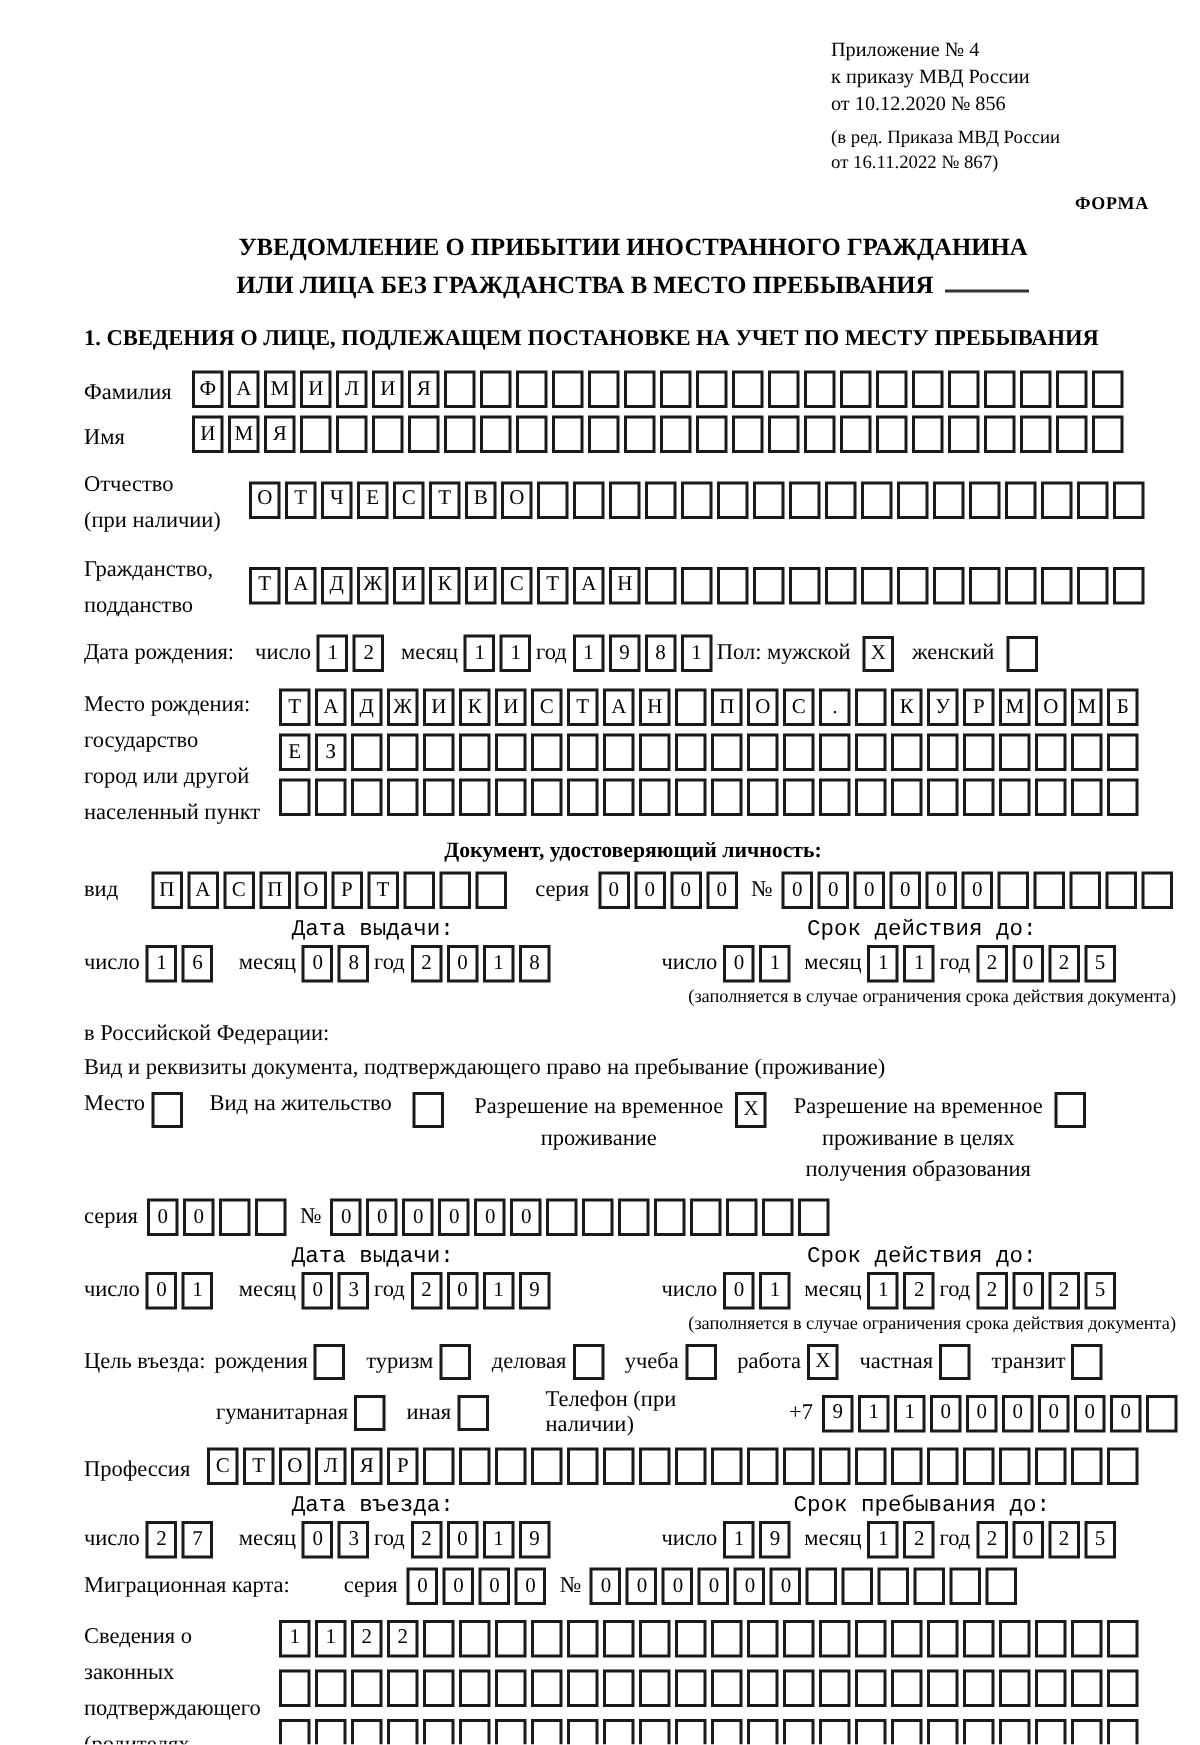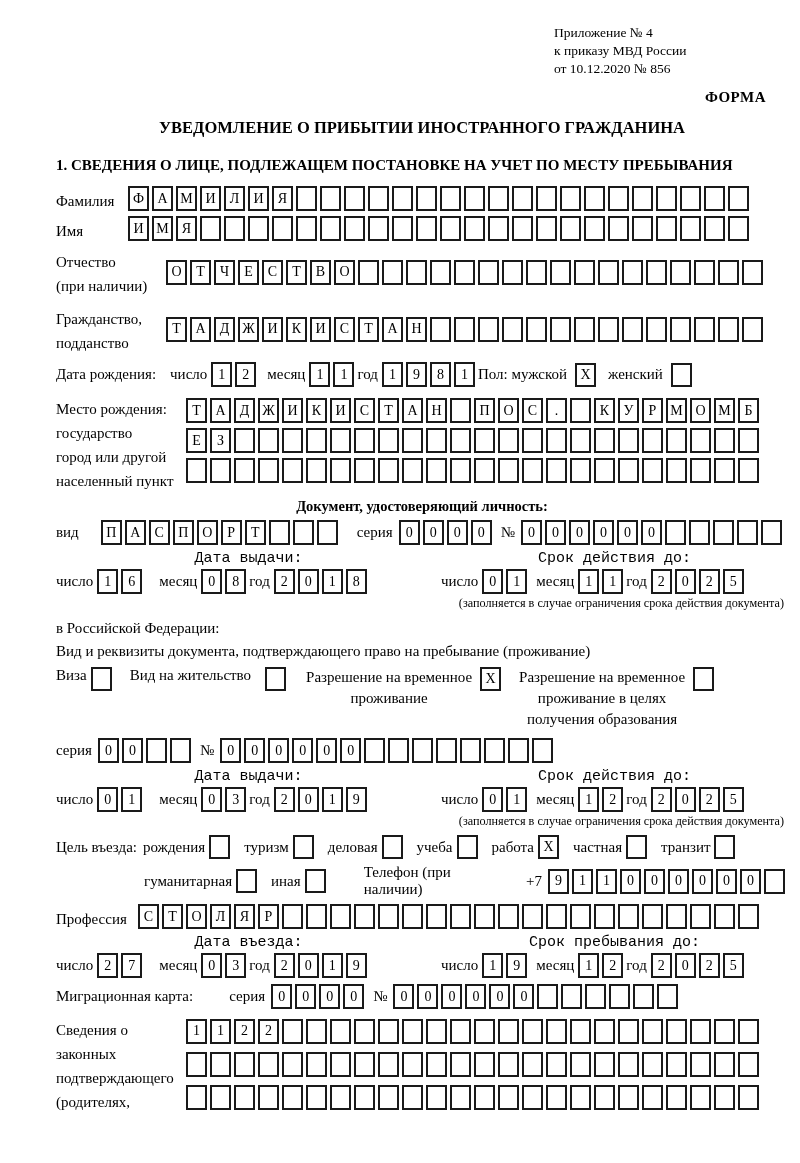--- a/index.html
+++ b/index.html
@@ -6,21 +6,21 @@
   html,body { margin:0; padding:0; background:#fff; }
   .page {
     width:800px; height:1163px; overflow:hidden;
     background:#fff; color:#000;
     font-family:"Liberation Serif","DejaVu Serif",serif;
     padding:24px 12px 10px 56px;
     position:relative;
   }
   .top-right { width:212px; margin-left:auto; margin-right:22px; font-size:13.5px; line-height:1.32; }
   .top-right .amend { font-size:12.5px; margin-top:6px; line-height:1.3; }
-  .forma { text-align:right; margin-right:22px; font-weight:bold; font-size:15px; margin-top:12px; letter-spacing:.5px; }
+  .forma { text-align:right; margin-right:22px; font-weight:bold; font-size:12px; margin-top:12px; letter-spacing:.5px; }
   .title { text-align:center; font-weight:bold; font-size:16.5px; margin-top:10px; line-height:1.5; }
   .title-underline { display:inline-block; width:56px; border-bottom:2px solid #333; height:.9em; margin-left:8px; }
   .section-heading { font-weight:bold; font-size:15px; margin-top:16px; margin-bottom:12px; }
 
   .frow { display:flex; align-items:center; margin-bottom:5px; font-size:15px; }
   .flabel { flex:none; line-height:1.35; padding-top:4px; }
   .w72 { width:72px; } .w110 { width:110px; } .w130 { width:130px; } .w82 { width:82px; }
   .lblcol { flex:none; line-height:1.6; }
 
   .cells { display:flex; flex:none; }
@@ -54,25 +54,32 @@
 </style>
 </head>
 <body>
 
 <div class="page">
 
   <div class="top-right">
     <div>Приложение № 4</div>
     <div>к приказу МВД России</div>
     <div>от 10.12.2020 № 856</div>
+    <div class="amend">
+      <div>(в ред. Приказа МВД России</div>
+      <div>от 16.11.2022 № 867)</div>
+    </div>
   </div>
   <div class="forma">ФОРМА</div>
 
   <div class="title">
     <div>УВЕДОМЛЕНИЕ О ПРИБЫТИИ ИНОСТРАННОГО ГРАЖДАНИНА</div>
+    <div>
+      <span>ИЛИ ЛИЦА БЕЗ ГРАЖДАНСТВА В МЕСТО ПРЕБЫВАНИЯ</span><span class="title-underline"></span>
+    </div>
   </div>
 
   <div class="section-heading">1. СВЕДЕНИЯ О ЛИЦЕ, ПОДЛЕЖАЩЕМ ПОСТАНОВКЕ НА УЧЕТ ПО МЕСТУ ПРЕБЫВАНИЯ</div>
 
   <div class="frow">
     <div class="flabel w72">Фамилия</div>
     <div class="cells">
         <span class="cell">Ф</span>
         <span class="cell">А</span>
         <span class="cell">М</span>
@@ -406,21 +413,21 @@
       </div>
     </div>
     <div class="date-note">(заполняется в случае ограничения срока действия документа)</div>
   </div>
 
   <div class="plain" style="margin-top:3px;">в Российской Федерации:</div>
   <div class="plain">Вид и реквизиты документа, подтверждающего право на пребывание (проживание)</div>
 
   <div class="res-row">
     <span class="opt" style="margin-right:14px;">
-      <span>Виза</span>
+      <span>Место</span>
       <span class="cb"></span>
     </span>
     <span class="opt" style="margin-right:16px;">
       <span>Вид на жительство</span>
       <span class="cb" style="margin-left:14px;"></span>
     </span>
     <span class="opt" style="margin-right:14px;">
       <span class="opt-lines">
         <div>Разрешение на временное</div>
         <div>проживание</div>

